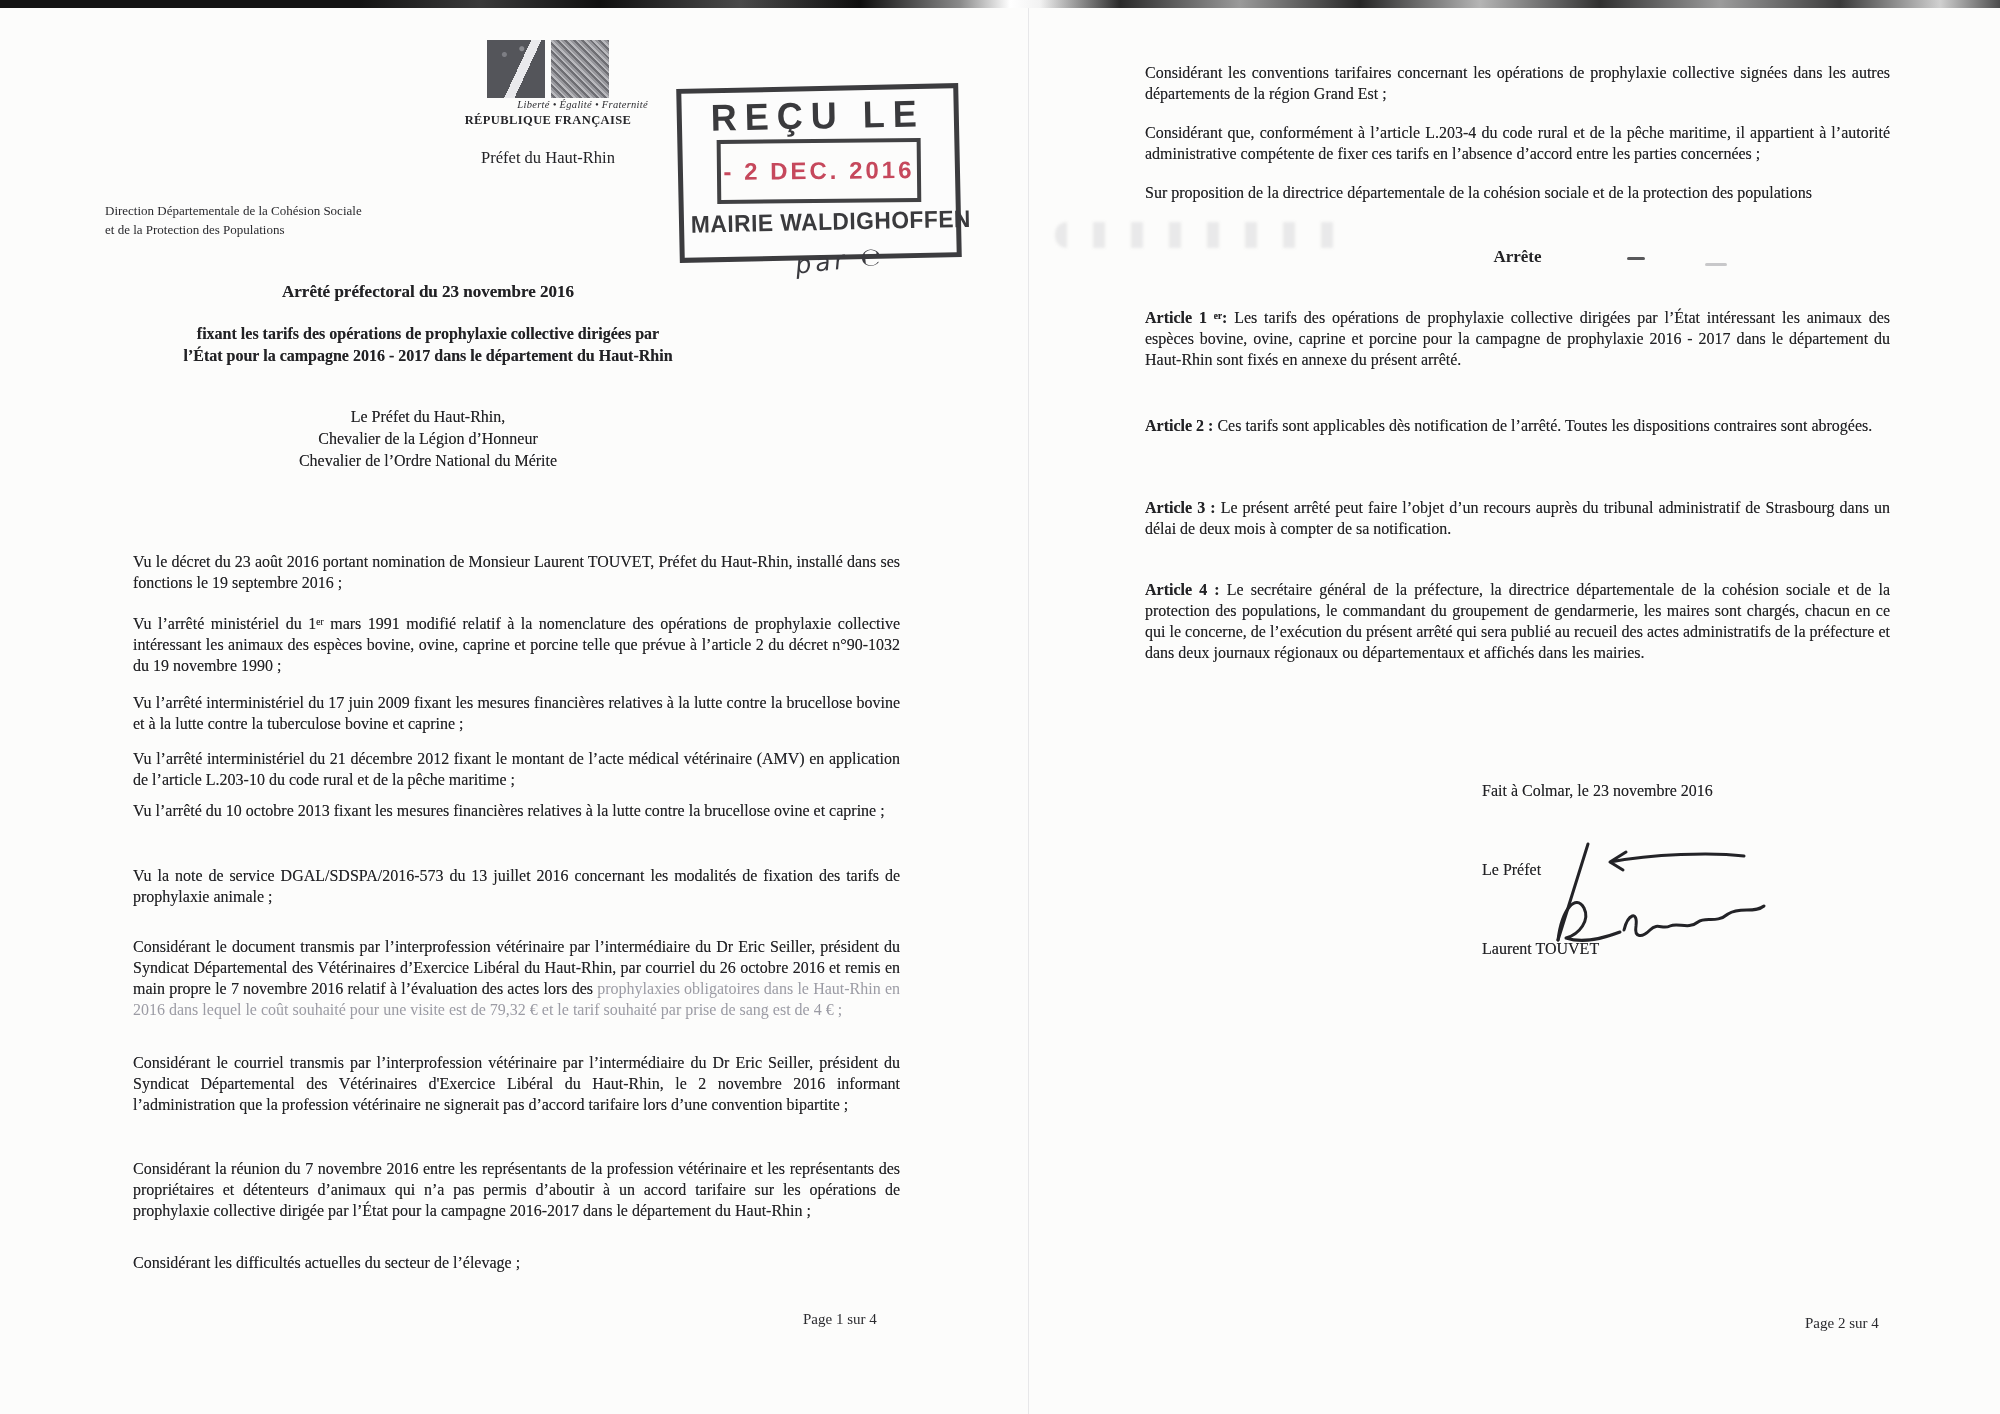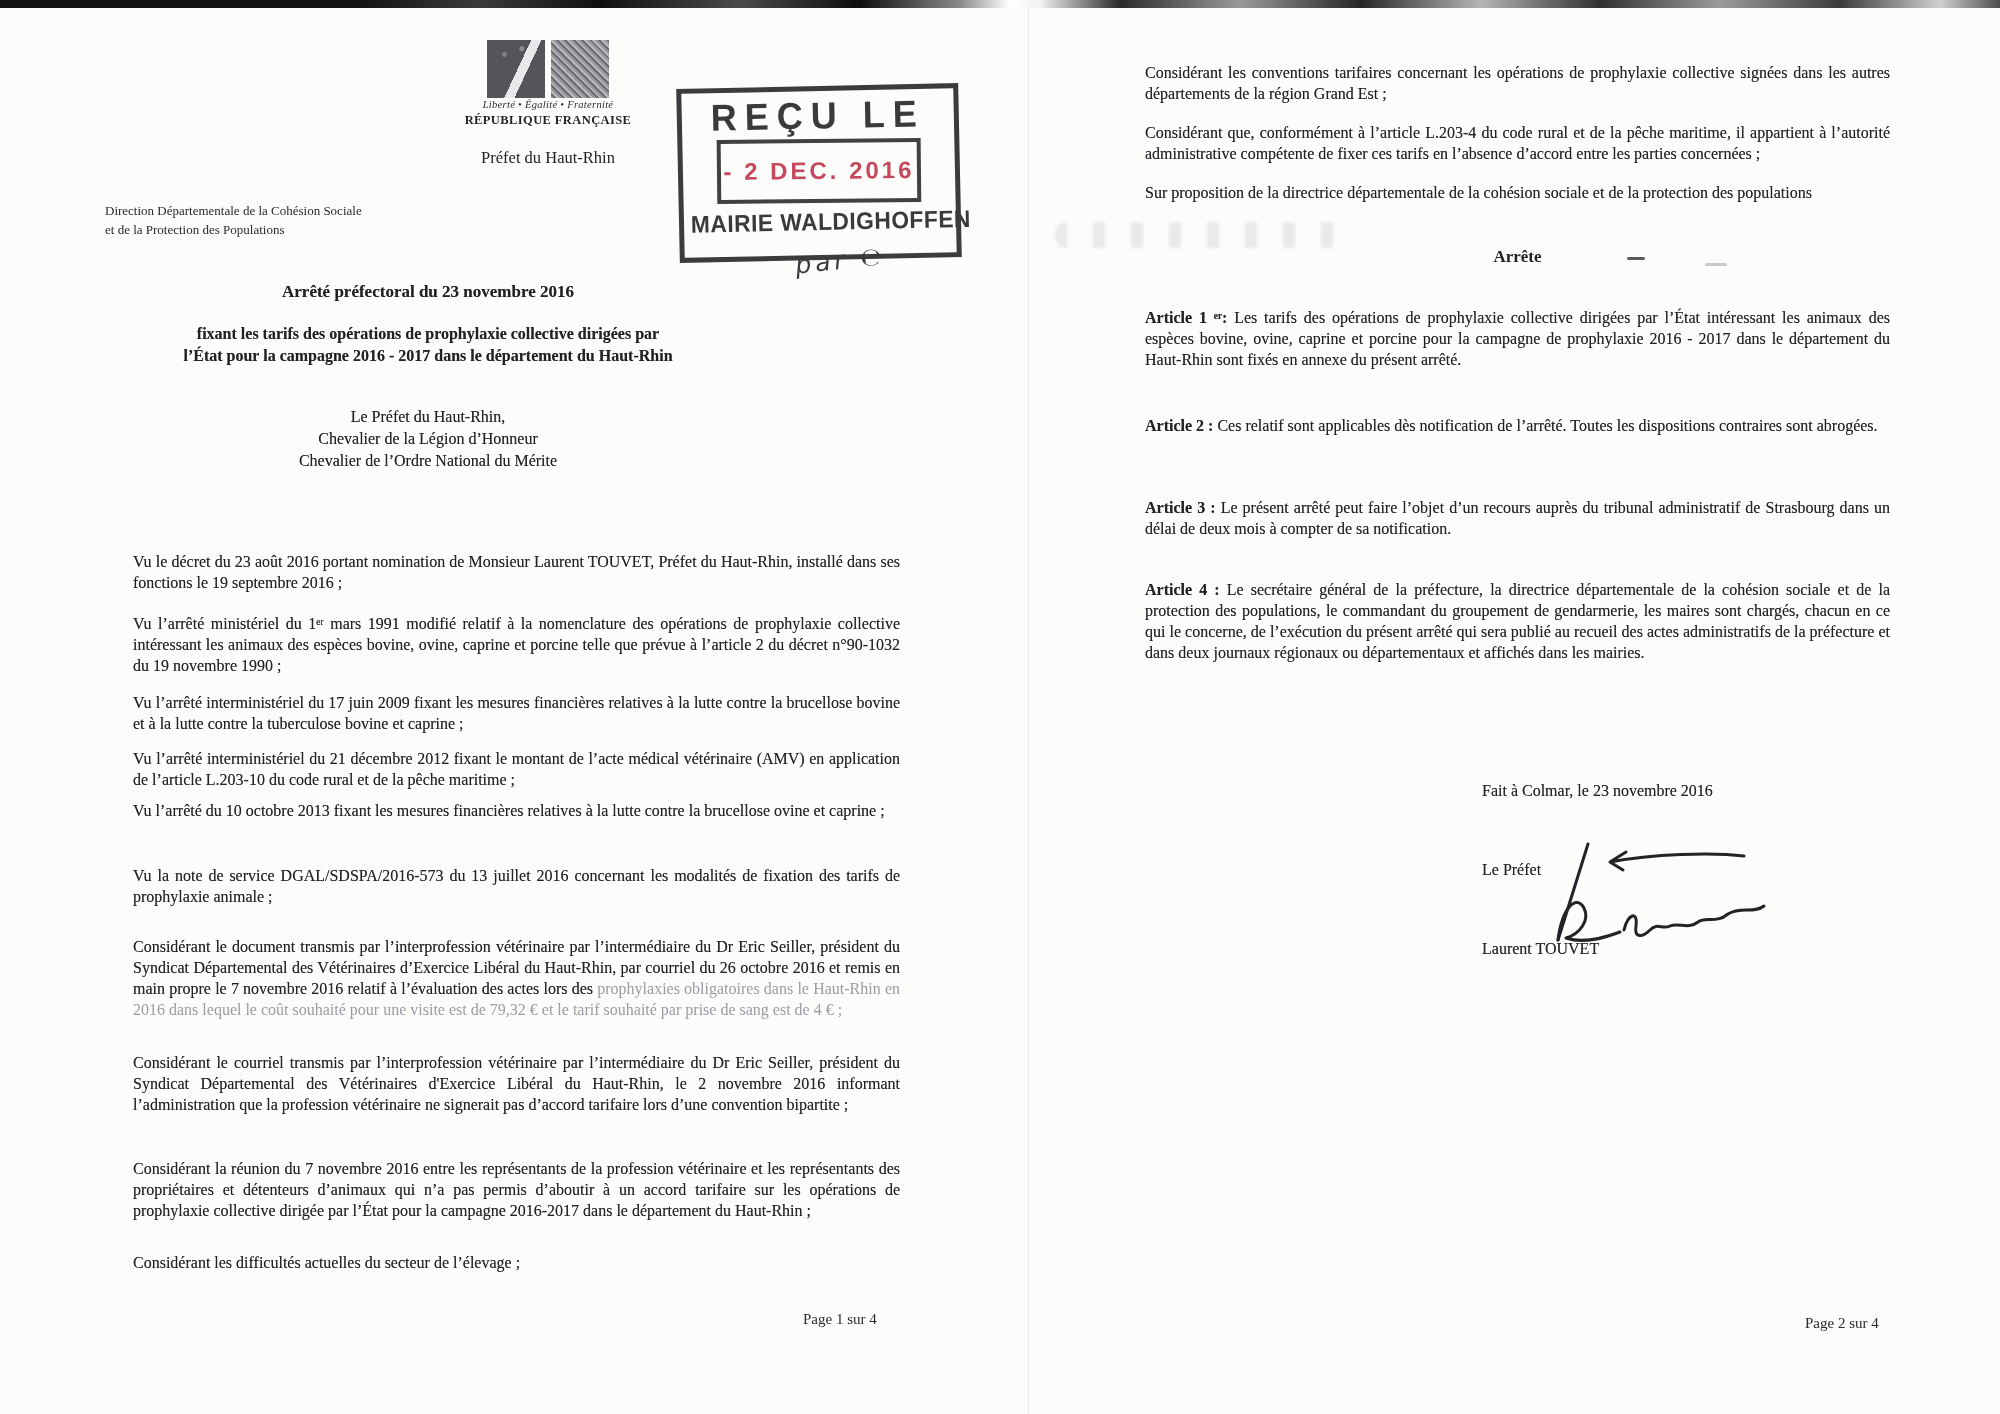--- a/index.html
+++ b/index.html
@@ -44,21 +44,21 @@
     background:
       linear-gradient(115deg, transparent 52%, #e9e9ec 52%, #e9e9ec 64%, transparent 64%),
       radial-gradient(circle at 30% 25%, #7d7e84 2px, transparent 3px),
       radial-gradient(circle at 60% 15%, #8a8b90 2px, transparent 3px);
   }
   .logo-flag{
     width:58px;height:58px;
     background:repeating-linear-gradient(45deg,#97979c 0 2px,#6e6e73 2px 4px,#b9b9bd 4px 6px);
   }
   .motto{
-    position:absolute;left:448px;top:99px;width:200px;text-align:center;
+    position:absolute;left:448px;top:99px;width:200px;text-align:right;
     font-size:10.5px;font-style:italic;color:#2c2c30;letter-spacing:.3px;
   }
   .republic{
     position:absolute;left:448px;top:113px;width:200px;text-align:center;
     font-size:12.5px;color:#26262a;letter-spacing:.4px;font-weight:bold;
   }
   .prefecture{
     position:absolute;left:448px;top:148px;width:200px;text-align:center;
     font-size:16.5px;color:#222226;
   }
@@ -192,21 +192,21 @@
     <p class="para" style="top:182px">Sur proposition de la directrice départementale de la cohésion sociale et de la protection des populations</p>
 
     <p class="arrete-heading">Arrête</p>
 
     <p class="para" style="top:307px">
       <span class="art-label">Article 1 ᵉʳ:</span>
       <span>Les tarifs des opérations de prophylaxie collective dirigées par l’État intéressant les animaux des espèces bovine, ovine, caprine et porcine pour la campagne de prophylaxie 2016 - 2017 dans le département du Haut-Rhin sont fixés en annexe du présent arrêté.</span>
     </p>
     <p class="para" style="top:415px">
       <span class="art-label">Article 2 :</span>
-      <span>Ces relatif sont applicables dès notification de l’arrêté. Toutes les dispositions contraires sont abrogées.</span>
+      <span>Ces tarifs sont applicables dès notification de l’arrêté. Toutes les dispositions contraires sont abrogées.</span>
     </p>
     <p class="para" style="top:497px">
       <span class="art-label">Article 3 :</span>
       <span>Le présent arrêté peut faire l’objet d’un recours auprès du tribunal administratif de Strasbourg dans un délai de deux mois à compter de sa notification.</span>
     </p>
     <p class="para" style="top:579px">
       <span class="art-label">Article 4 :</span>
       <span>Le secrétaire général de la préfecture, la directrice départementale de la cohésion sociale et de la protection des populations, le commandant du groupement de gendarmerie, les maires sont chargés, chacun en ce qui le concerne, de l’exécution du présent arrêté qui sera publié au recueil des actes administratifs de la préfecture et dans deux journaux régionaux ou départementaux et affichés dans les mairies.</span>
     </p>
 

